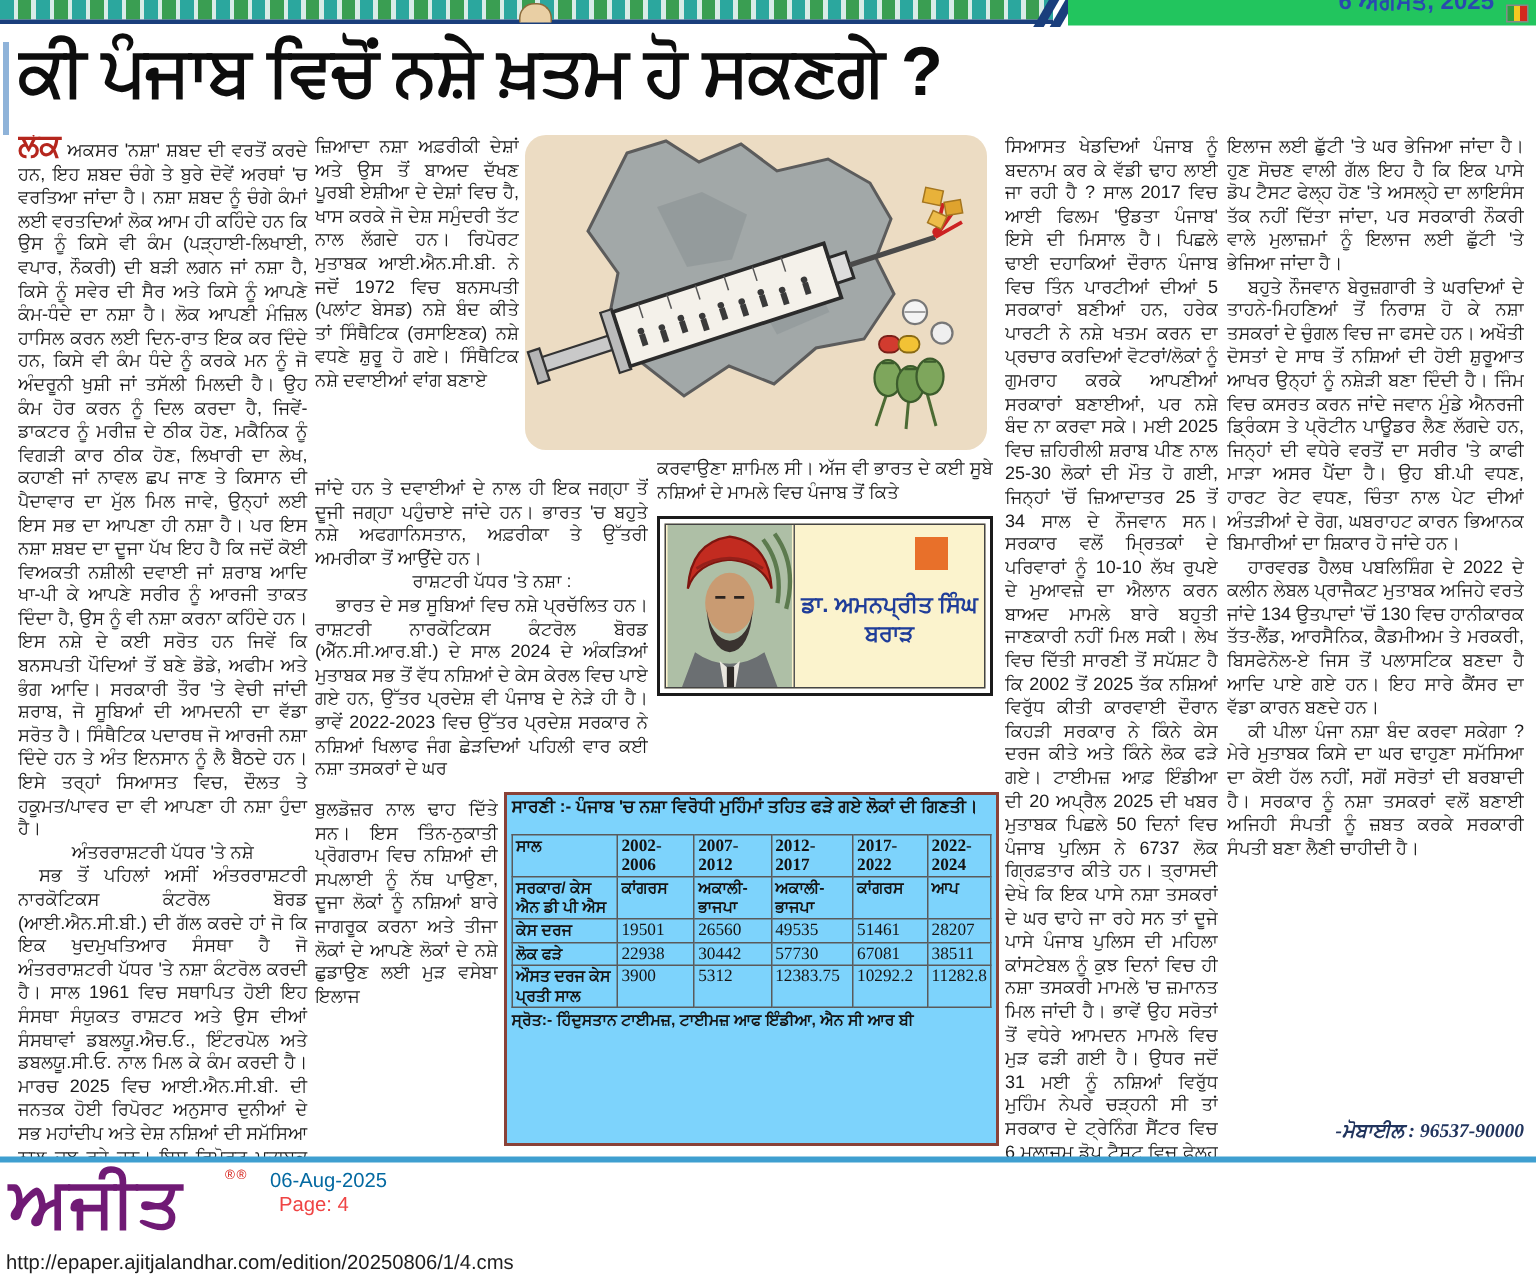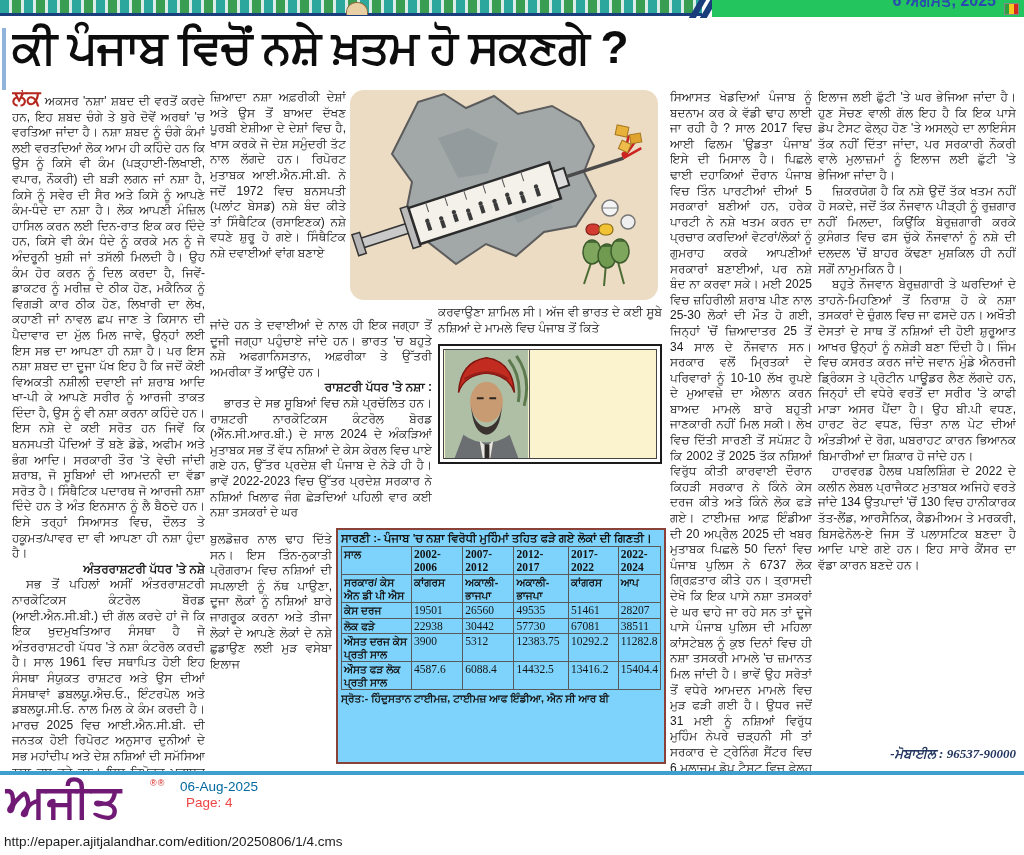--- a/index.html
+++ b/index.html
@@ -21,21 +21,21 @@
   
   .left-blue-bar { position:absolute; left:2px; top:28px; width:4px; height:62px; background:#8fb3d9; }
   .headline { position:absolute; left:12px; top:20px; width:1008px; height:66px;
     font-size:46px; font-weight:bold; color:#0d0d0d; letter-spacing:-1px; white-space:nowrap; overflow:hidden; }
 
   
   .col { position:absolute; font-size:12px; line-height:15.6px; color:#1c1c1c; text-align:justify; overflow:hidden; }
   .col p { margin:0; }
   .col p.ind { text-indent:14px; }
   .dropcap { font-size:21px; font-weight:bold; color:#b5261d; }
-  .subhead { font-weight:bold; text-align:right; }
+  .subhead { font-weight:normal; text-align:center; }
 
   .c1  { left:12px;  top:90px;  width:193px; height:684px; }
   .c2a { left:210px; top:90px;  width:136px; height:228px; }
   .c2b { left:210px; top:318px; width:222px; height:212px; }
   .c2c { left:210px; top:532px; width:122px; height:242px; }
   .c4a { left:438px; top:305px; width:224px; height:38px; }
   .c4b { left:438px; top:468px; width:224px; height:60px; }
   .c5  { left:670px; top:90px;  width:142px; height:682px; }
   .c6  { left:818px; top:90px;  width:198px; height:652px; }
   .mobile-line { position:absolute; left:818px; top:746px; width:198px; text-align:right;
@@ -51,21 +51,21 @@
   .author-inner { width:100%; height:100%; border:1px solid #444; background:#fbf3cd; display:flex; }
   .author-photo { width:86px; height:100%; border-right:1px solid #555; flex:none; }
   .author-right { flex:1; position:relative; display:flex; flex-direction:column; align-items:center; justify-content:center; }
   .author-square { position:absolute; top:8px; right:24px; width:22px; height:22px; background:#e8702a; }
   .author-name { margin-top:18px; font-weight:bold; font-size:15px; line-height:19px; color:#1f3d99; text-align:center; }
 
   
   .tablebox { position:absolute; left:336px; top:528px; width:330px; height:236px;
     border:2px solid #8a4238; background:#7dd3fc; padding:1px 3px; }
   .tablebox .ttitle { font-weight:bold; font-size:11.5px; line-height:14px; color:#111; white-space:nowrap; overflow:hidden; }
-  table.dt { border-collapse:collapse; width:100%; margin-top:1px; }
+  table.dt { border-collapse:collapse; width:100%; margin-top:11px; }
   table.dt td { border:1px solid #5a5a5a; font-size:10.5px; line-height:12.5px; padding:1px 2px; color:#141414; vertical-align:top; }
   table.dt td.num { font-family:"Liberation Serif","DejaVu Serif",serif; font-size:11.5px; }
   table.dt td.b { font-weight:bold; }
   .tsource { font-weight:bold; font-size:10.5px; padding-top:2px; color:#141414; white-space:nowrap; overflow:hidden; }
 
   
   .blue-rule { position:absolute; left:0; top:771px; width:1024px; height:4px; background:#3f9fd0; }
   .ajit-logo { position:absolute; left:6px; top:774px; font-size:46px; font-weight:bold; color:#701a75; letter-spacing:1px; }
   .ajit-reg { position:absolute; left:150px; top:778px; font-size:9px; color:#d6211a; letter-spacing:1px; }
   .meta-date { position:absolute; left:180px; top:779px; font-size:13.5px; color:#0369a1; }
@@ -186,20 +186,27 @@
         <path d="M66 10 q14 18 10 44 M74 6 q16 22 8 52" stroke="#5c7a4e" stroke-width="3" fill="none"></path>
         <path d="M14 44 Q16 12 43 8 Q70 12 72 44 Q66 26 43 24 Q20 26 14 44 Z" fill="#c22b20" stroke="#7e150f" stroke-width="1.5"></path>
         <path d="M20 30 Q43 16 66 30" stroke="#94201a" stroke-width="2" fill="none"></path>
         <ellipse cx="43" cy="54" rx="17" ry="21" fill="#c99b72"></ellipse>
         <path d="M27 58 Q29 86 43 88 Q57 86 59 58 Q56 78 43 80 Q30 78 27 58 Z" fill="#3a3330"></path>
         <path d="M33 50 h7 M46 50 h7" stroke="#2c2420" stroke-width="2"></path>
         <path d="M10 112 L19 88 Q30 96 43 96 Q56 96 67 88 L76 112 Z" fill="#6b6f72"></path>
         <path d="M36 94 L43 100 L50 94 L47 112 L39 112 Z" fill="#e9e6df"></path>
         <rect x="41" y="98" width="5" height="14" fill="#2e2a28"></rect>
       </svg>
+      <div class="author-right">
+        <div class="author-square"></div>
+        <div class="author-name">
+          <div>ਡਾ. ਅਮਨਪ੍ਰੀਤ ਸਿੰਘ</div>
+          <div>ਬਰਾੜ</div>
+        </div>
+      </div>
     </div>
   </div>
 
 
   <div class="tablebox">
     <div class="ttitle">ਸਾਰਣੀ :- ਪੰਜਾਬ 'ਚ ਨਸ਼ਾ ਵਿਰੋਧੀ ਮੁਹਿੰਮਾਂ ਤਹਿਤ ਫੜੇ ਗਏ ਲੋਕਾਂ ਦੀ ਗਿਣਤੀ।</div>
     <table class="dt">
       <tbody>
           <tr>
         <td class="b" style="width:72px;">ਸਾਲ</td>
@@ -234,42 +241,34 @@
         <td class="num">38511</td>
       </tr>
       <tr>
         <td class="b">ਔਸਤ ਦਰਜ ਕੇਸ ਪ੍ਰਤੀ ਸਾਲ</td>
         <td class="num">3900</td>
         <td class="num">5312</td>
         <td class="num">12383.75</td>
         <td class="num">10292.2</td>
         <td class="num">11282.8</td>
       </tr>
-      <tr>
-        <td class="b">ਔਸਤ ਫੜ ਲੋਕ ਪ੍ਰਤੀ ਸਾਲ</td>
-        <td class="num">4587.6</td>
-        <td class="num">6088.4</td>
-        <td class="num">14432.5</td>
-        <td class="num">13416.2</td>
-        <td class="num">15404.4</td>
-      </tr>
     </tbody>
       </table>
     <div class="tsource">ਸ੍ਰੋਤ:- ਹਿੰਦੁਸਤਾਨ ਟਾਈਮਜ਼, ਟਾਈਮਜ਼ ਆਫ ਇੰਡੀਆ, ਐਨ ਸੀ ਆਰ ਬੀ</div>
   </div>
 
   <div class="col c5">
     <p>ਸਿਆਸਤ ਖੇਡਦਿਆਂ ਪੰਜਾਬ ਨੂੰ ਬਦਨਾਮ ਕਰ ਕੇ ਵੱਡੀ ਢਾਹ ਲਾਈ ਜਾ ਰਹੀ ਹੈ ? ਸਾਲ 2017 ਵਿਚ ਆਈ ਫਿਲਮ 'ਉਡਤਾ ਪੰਜਾਬ' ਇਸੇ ਦੀ ਮਿਸਾਲ ਹੈ। ਪਿਛਲੇ ਢਾਈ ਦਹਾਕਿਆਂ ਦੌਰਾਨ ਪੰਜਾਬ ਵਿਚ ਤਿੰਨ ਪਾਰਟੀਆਂ ਦੀਆਂ 5 ਸਰਕਾਰਾਂ ਬਣੀਆਂ ਹਨ, ਹਰੇਕ ਪਾਰਟੀ ਨੇ ਨਸ਼ੇ ਖਤਮ ਕਰਨ ਦਾ ਪ੍ਰਚਾਰ ਕਰਦਿਆਂ ਵੋਟਰਾਂ/ਲੋਕਾਂ ਨੂੰ ਗੁਮਰਾਹ ਕਰਕੇ ਆਪਣੀਆਂ ਸਰਕਾਰਾਂ ਬਣਾਈਆਂ, ਪਰ ਨਸ਼ੇ ਬੰਦ ਨਾ ਕਰਵਾ ਸਕੇ। ਮਈ 2025 ਵਿਚ ਜ਼ਹਿਰੀਲੀ ਸ਼ਰਾਬ ਪੀਣ ਨਾਲ 25-30 ਲੋਕਾਂ ਦੀ ਮੌਤ ਹੋ ਗਈ, ਜਿਨ੍ਹਾਂ 'ਚੋਂ ਜ਼ਿਆਦਾਤਰ 25 ਤੋਂ 34 ਸਾਲ ਦੇ ਨੌਜਵਾਨ ਸਨ। ਸਰਕਾਰ ਵਲੋਂ ਮ੍ਰਿਤਕਾਂ ਦੇ ਪਰਿਵਾਰਾਂ ਨੂੰ 10-10 ਲੱਖ ਰੁਪਏ ਦੇ ਮੁਆਵਜ਼ੇ ਦਾ ਐਲਾਨ ਕਰਨ ਬਾਅਦ ਮਾਮਲੇ ਬਾਰੇ ਬਹੁਤੀ ਜਾਣਕਾਰੀ ਨਹੀਂ ਮਿਲ ਸਕੀ। ਲੇਖ ਵਿਚ ਦਿੱਤੀ ਸਾਰਣੀ ਤੋਂ ਸਪੱਸ਼ਟ ਹੈ ਕਿ 2002 ਤੋਂ 2025 ਤੱਕ ਨਸ਼ਿਆਂ ਵਿਰੁੱਧ ਕੀਤੀ ਕਾਰਵਾਈ ਦੌਰਾਨ ਕਿਹੜੀ ਸਰਕਾਰ ਨੇ ਕਿੰਨੇ ਕੇਸ ਦਰਜ ਕੀਤੇ ਅਤੇ ਕਿੰਨੇ ਲੋਕ ਫੜੇ ਗਏ। ਟਾਈਮਜ਼ ਆਫ਼ ਇੰਡੀਆ ਦੀ 20 ਅਪ੍ਰੈਲ 2025 ਦੀ ਖਬਰ ਮੁਤਾਬਕ ਪਿਛਲੇ 50 ਦਿਨਾਂ ਵਿਚ ਪੰਜਾਬ ਪੁਲਿਸ ਨੇ 6737 ਲੋਕ ਗ੍ਰਿਫ਼ਤਾਰ ਕੀਤੇ ਹਨ। ਤ੍ਰਾਸਦੀ ਦੇਖੋ ਕਿ ਇਕ ਪਾਸੇ ਨਸ਼ਾ ਤਸਕਰਾਂ ਦੇ ਘਰ ਢਾਹੇ ਜਾ ਰਹੇ ਸਨ ਤਾਂ ਦੂਜੇ ਪਾਸੇ ਪੰਜਾਬ ਪੁਲਿਸ ਦੀ ਮਹਿਲਾ ਕਾਂਸਟੇਬਲ ਨੂੰ ਕੁਝ ਦਿਨਾਂ ਵਿਚ ਹੀ ਨਸ਼ਾ ਤਸਕਰੀ ਮਾਮਲੇ 'ਚ ਜ਼ਮਾਨਤ ਮਿਲ ਜਾਂਦੀ ਹੈ। ਭਾਵੇਂ ਉਹ ਸਰੋਤਾਂ ਤੋਂ ਵਧੇਰੇ ਆਮਦਨ ਮਾਮਲੇ ਵਿਚ ਮੁੜ ਫੜੀ ਗਈ ਹੈ। ਉਧਰ ਜਦੋਂ 31 ਮਈ ਨੂੰ ਨਸ਼ਿਆਂ ਵਿਰੁੱਧ ਮੁਹਿੰਮ ਨੇਪਰੇ ਚੜ੍ਹਨੀ ਸੀ ਤਾਂ ਸਰਕਾਰ ਦੇ ਟ੍ਰੇਨਿੰਗ ਸੈਂਟਰ ਵਿਚ 6 ਮੁਲਾਜ਼ਮ ਡੋਪ ਟੈਸਟ ਵਿਚ ਫੇਲ੍ਹ ਹੋ ਜਾਂਦੇ ਹਨ ਤੇ ਫਿਰ ਉਨ੍ਹਾਂ ਨੂੰ</p>
   </div>
 
   <div class="col c6">
     <p>ਇਲਾਜ ਲਈ ਛੁੱਟੀ 'ਤੇ ਘਰ ਭੇਜਿਆ ਜਾਂਦਾ ਹੈ। ਹੁਣ ਸੋਚਣ ਵਾਲੀ ਗੱਲ ਇਹ ਹੈ ਕਿ ਇਕ ਪਾਸੇ ਡੋਪ ਟੈਸਟ ਫੇਲ੍ਹ ਹੋਣ 'ਤੇ ਅਸਲ੍ਹੇ ਦਾ ਲਾਇਸੰਸ ਤੱਕ ਨਹੀਂ ਦਿੱਤਾ ਜਾਂਦਾ, ਪਰ ਸਰਕਾਰੀ ਨੌਕਰੀ ਵਾਲੇ ਮੁਲਾਜ਼ਮਾਂ ਨੂੰ ਇਲਾਜ ਲਈ ਛੁੱਟੀ 'ਤੇ ਭੇਜਿਆ ਜਾਂਦਾ ਹੈ।</p>
-    <p class="ind">ਜ਼ਿਕਰਯੋਗ ਹੈ ਕਿ ਨਸ਼ੇ ਉਦੋਂ ਤੱਕ ਖਤਮ ਨਹੀਂ ਹੋ ਸਕਦੇ, ਜਦੋਂ ਤੱਕ ਨੌਜਵਾਨ ਪੀੜ੍ਹੀ ਨੂੰ ਰੁਜ਼ਗਾਰ ਨਹੀਂ ਮਿਲਦਾ, ਕਿਉਂਕਿ ਬੇਰੁਜ਼ਗਾਰੀ ਕਰਕੇ ਕੁਸੰਗਤ ਵਿਚ ਫਸ ਚੁੱਕੇ ਨੌਜਵਾਨਾਂ ਨੂੰ ਨਸ਼ੇ ਦੀ ਦਲਦਲ 'ਚੋਂ ਬਾਹਰ ਕੱਢਣਾ ਮੁਸ਼ਕਿਲ ਹੀ ਨਹੀਂ ਸਗੋਂ ਨਾਮੁਮਕਿਨ ਹੈ।</p>
     <p class="ind">ਬਹੁਤੇ ਨੌਜਵਾਨ ਬੇਰੁਜ਼ਗਾਰੀ ਤੇ ਘਰਦਿਆਂ ਦੇ ਤਾਹਨੇ-ਮਿਹਣਿਆਂ ਤੋਂ ਨਿਰਾਸ਼ ਹੋ ਕੇ ਨਸ਼ਾ ਤਸਕਰਾਂ ਦੇ ਚੁੰਗਲ ਵਿਚ ਜਾ ਫਸਦੇ ਹਨ। ਅਖੌਤੀ ਦੋਸਤਾਂ ਦੇ ਸਾਥ ਤੋਂ ਨਸ਼ਿਆਂ ਦੀ ਹੋਈ ਸ਼ੁਰੂਆਤ ਆਖਰ ਉਨ੍ਹਾਂ ਨੂੰ ਨਸ਼ੇੜੀ ਬਣਾ ਦਿੰਦੀ ਹੈ। ਜਿੰਮ ਵਿਚ ਕਸਰਤ ਕਰਨ ਜਾਂਦੇ ਜਵਾਨ ਮੁੰਡੇ ਐਨਰਜੀ ਡ੍ਰਿੰਕਸ ਤੇ ਪ੍ਰੋਟੀਨ ਪਾਊਡਰ ਲੈਣ ਲੱਗਦੇ ਹਨ, ਜਿਨ੍ਹਾਂ ਦੀ ਵਧੇਰੇ ਵਰਤੋਂ ਦਾ ਸਰੀਰ 'ਤੇ ਕਾਫੀ ਮਾੜਾ ਅਸਰ ਪੈਂਦਾ ਹੈ। ਉਹ ਬੀ.ਪੀ ਵਧਣ, ਹਾਰਟ ਰੇਟ ਵਧਣ, ਚਿੰਤਾ ਨਾਲ ਪੇਟ ਦੀਆਂ ਅੰਤੜੀਆਂ ਦੇ ਰੋਗ, ਘਬਰਾਹਟ ਕਾਰਨ ਭਿਆਨਕ ਬਿਮਾਰੀਆਂ ਦਾ ਸ਼ਿਕਾਰ ਹੋ ਜਾਂਦੇ ਹਨ।</p>
     <p class="ind">ਹਾਰਵਰਡ ਹੈਲਥ ਪਬਲਿਸ਼ਿੰਗ ਦੇ 2022 ਦੇ ਕਲੀਨ ਲੇਬਲ ਪ੍ਰਾਜੈਕਟ ਮੁਤਾਬਕ ਅਜਿਹੇ ਵਰਤੇ ਜਾਂਦੇ 134 ਉਤਪਾਦਾਂ 'ਚੋਂ 130 ਵਿਚ ਹਾਨੀਕਾਰਕ ਤੱਤ-ਲੈਂਡ, ਆਰਸੈਨਿਕ, ਕੈਡਮੀਅਮ ਤੇ ਮਰਕਰੀ, ਬਿਸਫੇਨੋਲ-ਏ ਜਿਸ ਤੋਂ ਪਲਾਸਟਿਕ ਬਣਦਾ ਹੈ ਆਦਿ ਪਾਏ ਗਏ ਹਨ। ਇਹ ਸਾਰੇ ਕੈਂਸਰ ਦਾ ਵੱਡਾ ਕਾਰਨ ਬਣਦੇ ਹਨ।</p>
+    <p class="ind">ਕੀ ਪੀਲਾ ਪੰਜਾ ਨਸ਼ਾ ਬੰਦ ਕਰਵਾ ਸਕੇਗਾ ? ਮੇਰੇ ਮੁਤਾਬਕ ਕਿਸੇ ਦਾ ਘਰ ਢਾਹੁਣਾ ਸਮੱਸਿਆ ਦਾ ਕੋਈ ਹੱਲ ਨਹੀਂ, ਸਗੋਂ ਸਰੋਤਾਂ ਦੀ ਬਰਬਾਦੀ ਹੈ। ਸਰਕਾਰ ਨੂੰ ਨਸ਼ਾ ਤਸਕਰਾਂ ਵਲੋਂ ਬਣਾਈ ਅਜਿਹੀ ਸੰਪਤੀ ਨੂੰ ਜ਼ਬਤ ਕਰਕੇ ਸਰਕਾਰੀ ਸੰਪਤੀ ਬਣਾ ਲੈਣੀ ਚਾਹੀਦੀ ਹੈ।</p>
   </div>
 
   <div class="mobile-line">-ਮੋਬਾਈਲ : 96537-90000</div>
 
   <div class="blue-rule"></div>
   <div class="ajit-logo">ਅਜੀਤ</div>
   <div class="ajit-reg">®®</div>
   <div class="meta-date">06-Aug-2025</div>
   <div class="meta-page">Page: 4</div>
   <div class="page-url">http://epaper.ajitjalandhar.com/edition/20250806/1/4.cms</div>

